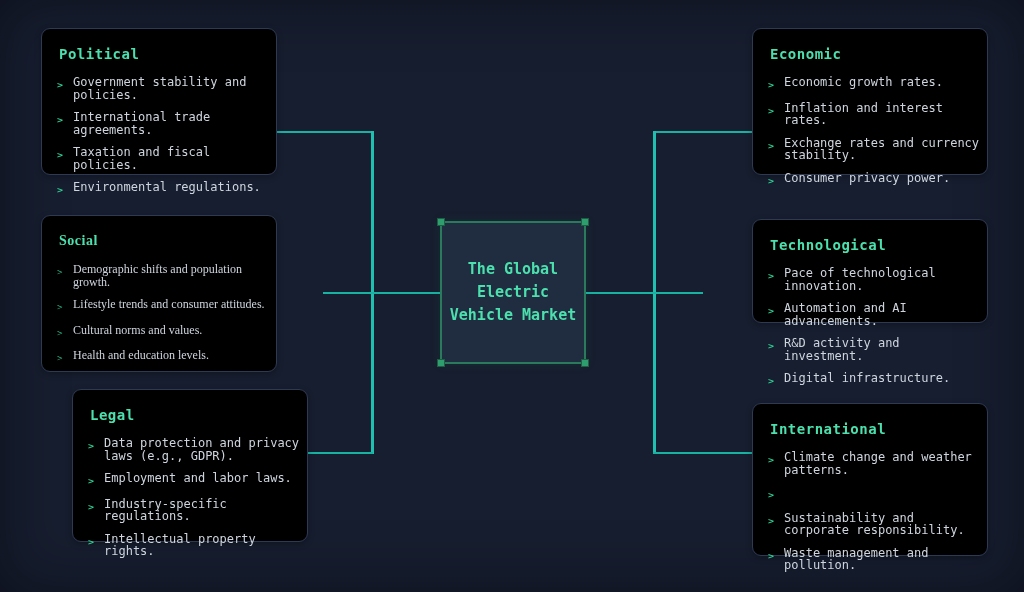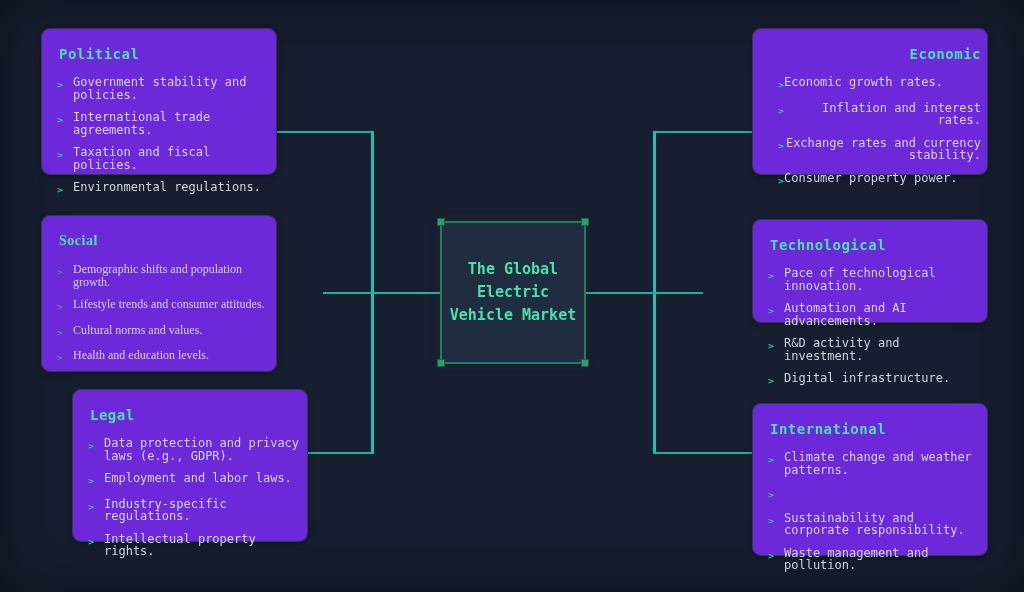--- a/index.html
+++ b/index.html
@@ -17,30 +17,30 @@
   .line {
     position: absolute;
     background: #18b2a3;
   }
   .line.bright { background: #1fc0b0; }
 
   
   .node {
     position: absolute;
     width: 236px;
-    background: #6d28d9;
+    background: #000000;
     border: 1px solid #2e3a54;
     border-radius: 9px;
     padding: 13px 6px 10px 15px;
     box-shadow: 0 2px 6px rgba(0,0,0,0.28);
   }
   #node-political     { left: 41px;  top: 28px;  height: 147px; }
   #node-social        { left: 41px;  top: 215px; height: 157px; font-family: Liberation Serif, serif; }
   #node-legal         { left: 41px;  top: 389px; height: 153px; margin-left: 31px; }
-  #node-economic      { left: 752px; top: 28px;  height: 147px; text-align: right; }
+  #node-economic      { left: 752px; top: 28px;  height: 147px; }
   #node-technological { left: 752px; top: 219px; height: 104px; }
   #node-environmental { left: 752px; top: 403px; height: 153px; }
 
   .node-title {
     color: #4be0ad;
     font-size: 14px;
     font-weight: bold;
     letter-spacing: 0.5px;
     margin: 4px 0 14px 2px;
   }
@@ -193,21 +193,21 @@
       <div class="item">
         <span class="chev">&gt;</span>
         <span class="item-text">Inflation and interest rates.</span>
       </div>
       <div class="item">
         <span class="chev">&gt;</span>
         <span class="item-text">Exchange rates and currency stability.</span>
       </div>
       <div class="item">
         <span class="chev">&gt;</span>
-        <span class="item-text">Consumer property power.</span>
+        <span class="item-text">Consumer privacy power.</span>
       </div>
     </div>
   </div>
 
   <div class="node" id="node-technological">
     <div class="node-title">Technological</div>
     <div class="items">
       <div class="item">
         <span class="chev">&gt;</span>
         <span class="item-text">Pace of technological innovation.</span>

